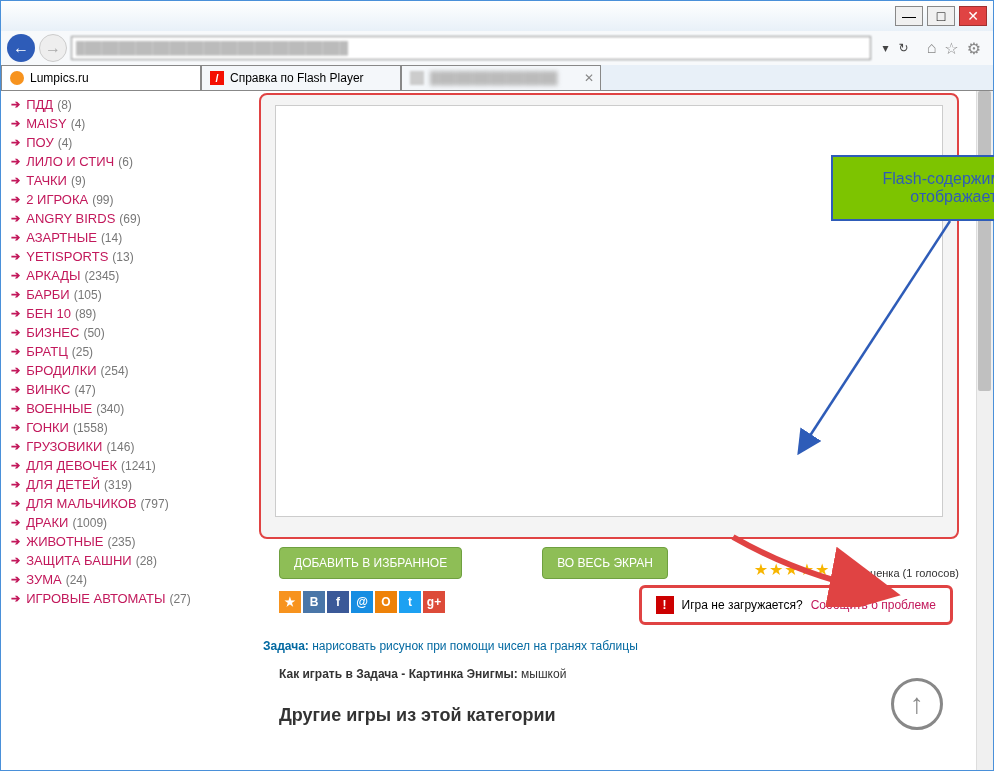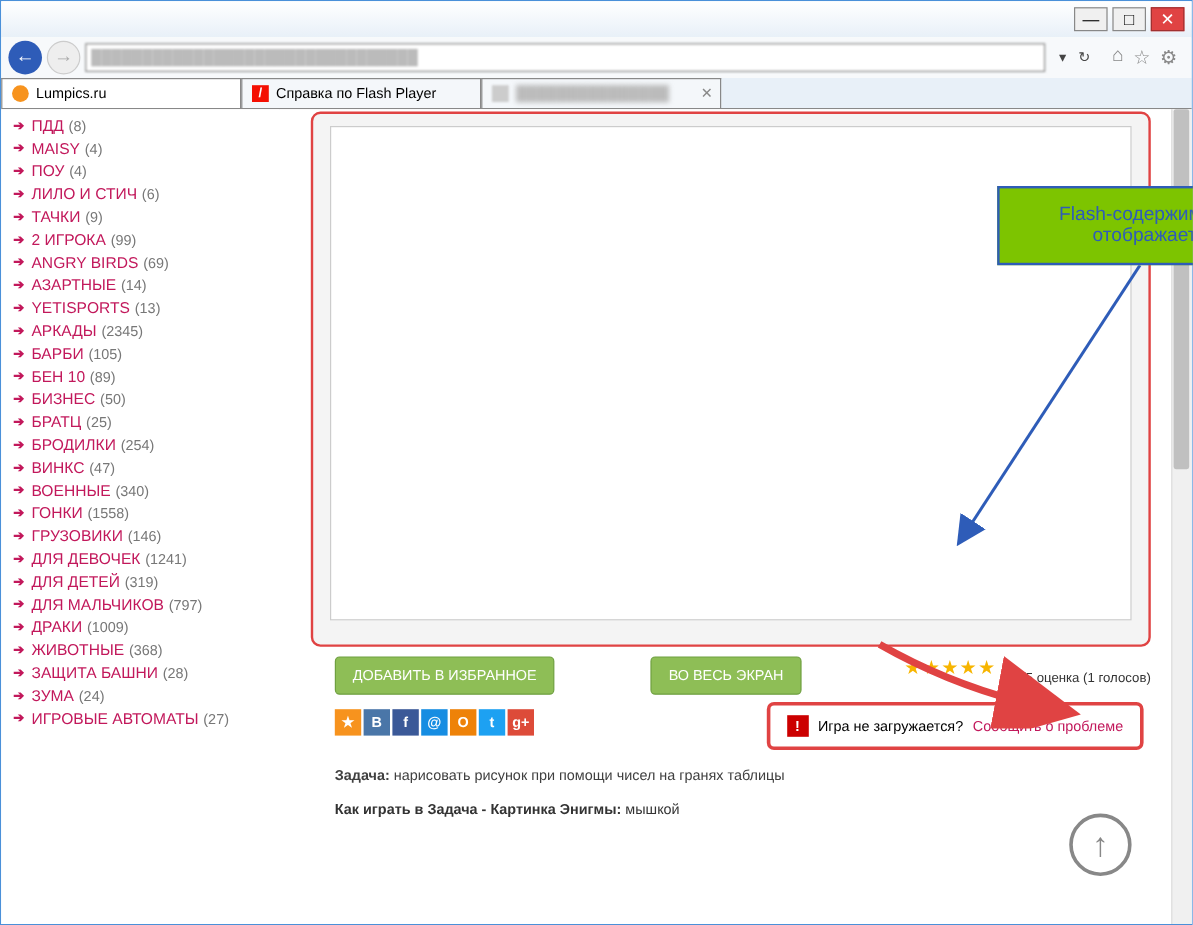--- a/index.html
+++ b/index.html
@@ -42,42 +42,42 @@
 .content { flex: 1; position: relative; background: #fff; padding: 0; }
 .scrollbar { position: absolute; right: 0; top: 0; bottom: 0; width: 17px; background: #f0f0f0; border-left: 1px solid #ddd; }
 .scroll-thumb { position: absolute; right: 2px; top: 0; width: 13px; height: 300px; background: #c0c0c0; border-radius: 2px; }
 
 .flash-outline { position: absolute; left: 26px; top: 2px; right: 34px; height: 446px; border: 2px solid #e04343; border-radius: 8px; background: #f4f4f4; }
 .flash-inner { position: absolute; left: 14px; top: 10px; right: 14px; bottom: 20px; background: #fff; border: 1px solid #ccc; }
 
 .callout { position: absolute; left: 598px; top: 64px; width: 262px; height: 66px; background: #7dc400; border: 2px solid #2e5cb8; color: #2e5cb8; font-size: 16px; display: flex; align-items: center; justify-content: center; text-align: center; padding: 8px; z-index: 10; }
 .callout-arrow { position: absolute; left: 557px; top: 130px; width: 200px; height: 250px; z-index: 9; }
 
-.btns-row { position: absolute; left: 46px; top: 456px; right: 34px; display: flex; align-items: flex-start; }
+.btns-row { position: absolute; left: 46px; top: 456px; right: 34px; display: flex; align-items: flex-end; }
 .green-btn { background: #8ebe56; color: #fff; padding: 8px 14px; border-radius: 4px; font-size: 12px; border: 1px solid #6fa040; cursor: pointer; }
 .stars { color: #f7b500; font-size: 16px; letter-spacing: 1px; }
 .rating-text { font-size: 11px; color: #333; margin-left: 6px; margin-top: 12px; }
 
 .social-row { position: absolute; left: 46px; top: 500px; display: flex; gap: 2px; }
 .soc { width: 22px; height: 22px; display: flex; align-items: center; justify-content: center; color: #fff; font-size: 12px; font-weight: bold; cursor: pointer; }
 .s-fav { background: #f7931e; }
 .s-vk { background: #4a76a8; }
 .s-fb { background: #3b5998; }
 .s-mail { background: #168de2; }
 .s-ok { background: #ee8208; }
 .s-tw { background: #1da1f2; }
 .s-gp { background: #dd4b39; }
 
 .report-box { position: absolute; right: 40px; top: 494px; border: 3px solid #e04343; border-radius: 6px; padding: 8px 14px; display: flex; align-items: center; gap: 8px; font-size: 12px; }
 .report-box .warn { width: 18px; height: 18px; background: #c00; color: #fff; display: flex; align-items: center; justify-content: center; font-weight: bold; }
 .report-box .link { color: #c2185b; cursor: pointer; }
 
 .red-arrow { position: absolute; left: 490px; top: 436px; width: 180px; height: 80px; z-index: 15; }
 
-.task-text { position: absolute; left: 46px; top: 548px; font-size: 12px; color: #404040; }
+.task-text { position: absolute; left: 30px; top: 548px; font-size: 12px; color: #0369a1; }
 .task-text b { font-weight: bold; }
 .howto-text { position: absolute; left: 46px; top: 576px; font-size: 12px; color: #333; }
 
 .other-games { position: absolute; left: 46px; top: 614px; font-size: 18px; font-weight: bold; color: #333; }
 
 .scroll-top-btn { position: absolute; right: 50px; bottom: 40px; width: 52px; height: 52px; border: 3px solid #888; border-radius: 50%; display: flex; align-items: center; justify-content: center; color: #888; font-size: 28px; cursor: pointer; background: rgba(255,255,255,0.7); z-index: 20; }
 </style>
 </head>
 <body>
 
@@ -236,21 +236,21 @@
           <span class="count">(797)</span>
         </div>
         <div class="side-item">
           <span class="arrow">➔</span>
           <a>ДРАКИ</a>
           <span class="count">(1009)</span>
         </div>
         <div class="side-item">
           <span class="arrow">➔</span>
           <a>ЖИВОТНЫЕ</a>
-          <span class="count">(368)</span>
+          <span class="count">(235)</span>
         </div>
         <div class="side-item">
           <span class="arrow">➔</span>
           <a>ЗАЩИТА БАШНИ</a>
           <span class="count">(28)</span>
         </div>
         <div class="side-item">
           <span class="arrow">➔</span>
           <a>ЗУМА</a>
           <span class="count">(24)</span>
@@ -317,19 +317,20 @@
 
       <div class="task-text">
         <b>Задача:</b>
         <span>нарисовать рисунок при помощи чисел на гранях таблицы</span>
       </div>
       <div class="howto-text">
         <b>Как играть в Задача - Картинка Энигмы:</b>
         <span>мышкой</span>
       </div>
 
+      <div class="other-games">Другие игры из этой категории</div>
 
       <div class="scroll-top-btn">↑</div>
     </div>
 
   </div>
 
 </div>
 
 </body></html>

